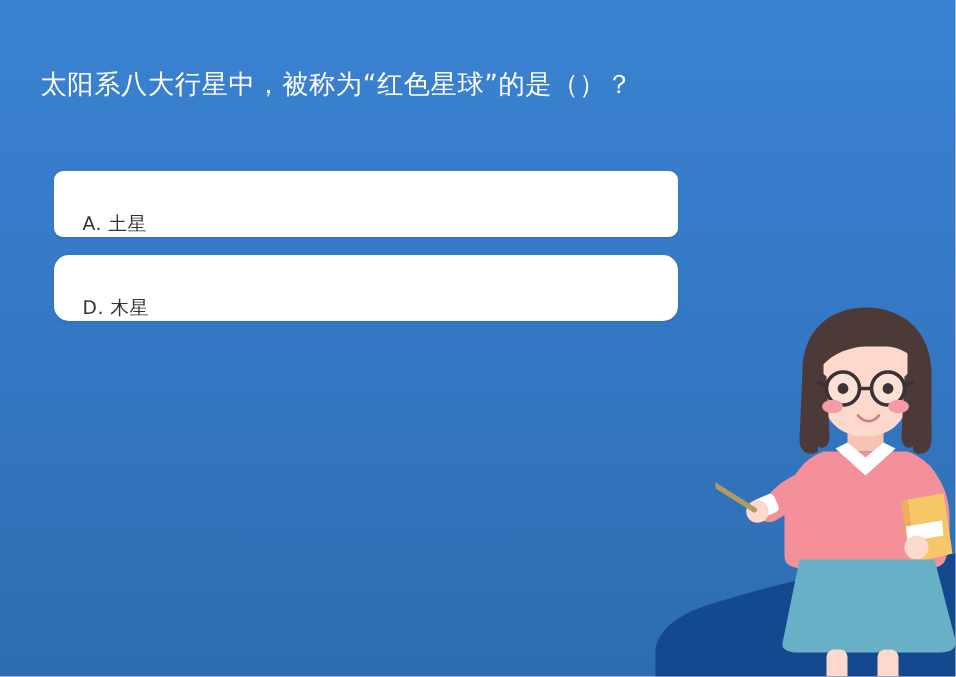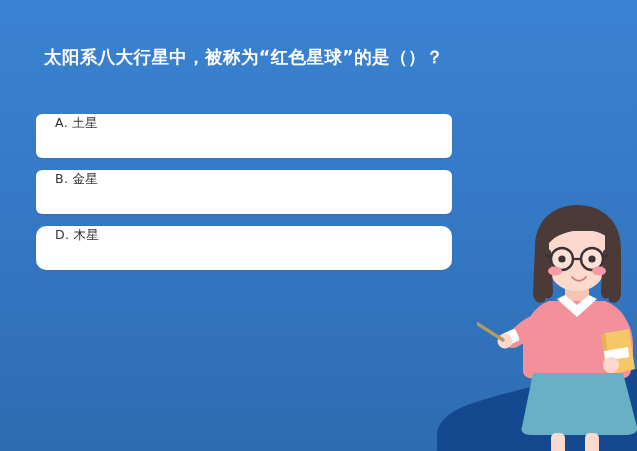--- a/index.html
+++ b/index.html
@@ -22,45 +22,45 @@
   #ground-shape {
     position: absolute;
     left: 0;
     top: 0;
     width: 637px;
     height: 451px;
     pointer-events: none;
   }
   #question-title {
     position: absolute;
-    left: 44px;
+    left: 27px;
     top: 44px;
     width: 470px;
     color: #ffffff;
     font-size: 17.5px;
     line-height: 26px;
     letter-spacing: 0.4px;
-    font-weight: 700;
+    font-weight: 400;
     white-space: nowrap;
   }
   #options-list {
     position: absolute;
     left: 36px;
     top: 114px;
     width: 416px;
   }
   .option-card {
     position: relative;
     height: 44px;
     margin-bottom: 12px;
     background: #ffffff;
     border-radius: 6px;
     box-shadow: 0 1px 2px rgba(10, 50, 100, 0.10);
     display: flex;
-    align-items: flex-start;
+    align-items: flex-end;
     box-sizing: border-box;
     padding-left: 19px;
   }
   .option-card:last-child {
     margin-bottom: 0;
     border-radius: 10px;
   }
   .option-text {
     color: #333333;
     font-size: 12.5px;
@@ -86,23 +86,20 @@
   </svg>
 
   <div id="question-title">太阳系八大行星中，被称为“红色星球”的是（）？</div>
 
   <div id="options-list">
 
     <div class="option-card">
       <span class="option-text">A. 土星</span>
     </div>
 
-    <div class="option-card">
-      <span class="option-text">B. 金星</span>
-    </div>
 
 
     <div class="option-card">
       <span class="option-text">D. 木星</span>
     </div>
 
   </div>
 
   <svg id="teacher-illustration" viewBox="0 0 160 250" aria-hidden="true">
 

